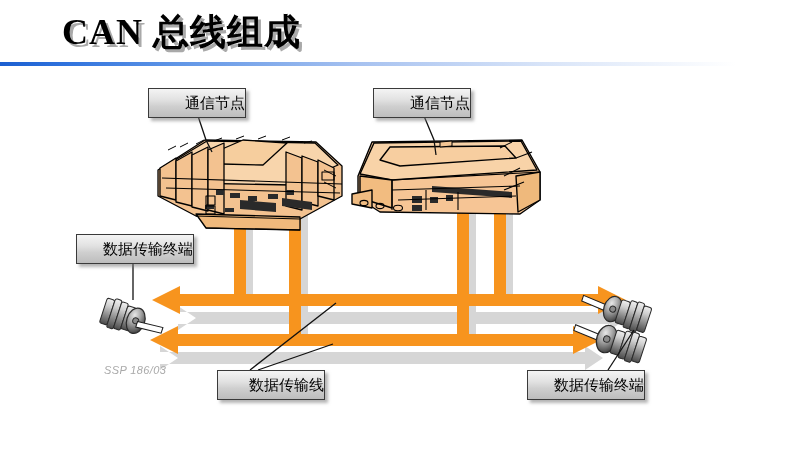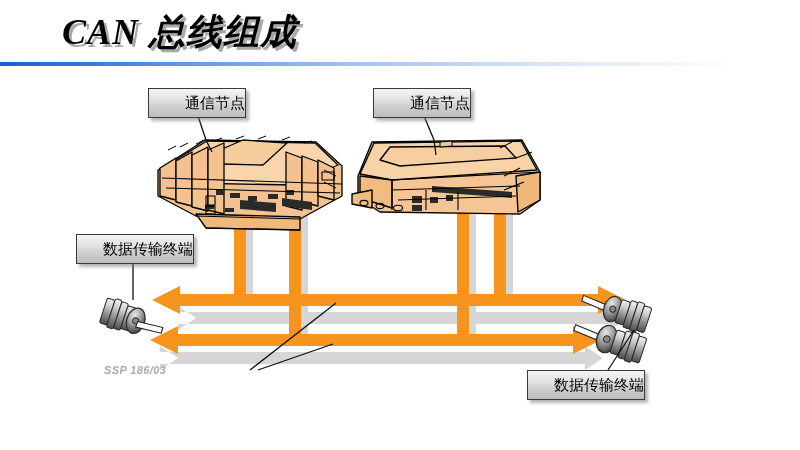--- a/index.html
+++ b/index.html
@@ -5,21 +5,21 @@
   html,body{margin:0;padding:0;}
   body{
     width:800px;height:450px;
     background:#ffffff;
     font-family:"Liberation Sans","DejaVu Sans",sans-serif;
     overflow:hidden;
   }
   #slide{position:relative;width:800px;height:450px;background:#fff;overflow:hidden;}
 
   
-  #title-block{position:absolute;left:62px;top:8px;width:420px;height:48px;font-style:italic;}
+  #title-block{position:absolute;left:62px;top:8px;width:420px;height:48px;}
   #slide-title{
     position:absolute;left:0;top:0;
     font-family:"Liberation Serif","DejaVu Serif",serif;
     font-weight:700;font-size:36px;letter-spacing:1px;
     color:#000;white-space:nowrap;
     text-shadow:3px 3px 0 rgba(140,140,140,.75);
   }
   #title-rule{
     position:absolute;left:0;top:62px;width:800px;height:4px;
     background:linear-gradient(to right,#1b5fd0 0%,#2f72dd 8%,#5f95e6 22%,#a7c2f0 45%,#d8e4f8 68%,#ffffff 92%);
@@ -45,21 +45,21 @@
 
   
   #busart{position:absolute;left:0;top:0;width:800px;height:450px;z-index:10;}
 
   
   #devices{position:absolute;left:0;top:0;width:800px;height:450px;z-index:20;}
 
   #ssp{
     position:absolute;left:104px;top:364px;
     font-family:"Liberation Sans","DejaVu Sans",sans-serif;
-    font-style:italic;font-weight:700;font-size:11px;
+    font-style:italic;font-weight:400;font-size:11px;
     color:#a9a9a9;letter-spacing:.4px;z-index:30;
   }
 </style>
 </head>
 <body>
 
 <div id="slide">
 
   <div id="title-block">
     <div id="slide-title">CAN 总线组成</div>
@@ -276,20 +276,23 @@
   </div>
 
   <div class="callout" style="left:373px;top:88px;width:96px;height:28px;">
     <span>通信节点</span>
   </div>
 
   <div class="callout" style="left:76px;top:234px;width:116px;height:28px;">
     <span>数据传输终端</span>
   </div>
 
+  <div class="callout" style="left:217px;top:370px;width:106px;height:28px;">
+    <span>数据传输线</span>
+  </div>
 
   <div class="callout" style="left:527px;top:370px;width:116px;height:28px;">
     <span>数据传输终端</span>
   </div>
 
   <div id="ssp">SSP 186/03</div>
 
 </div>
 
 </body></html>

